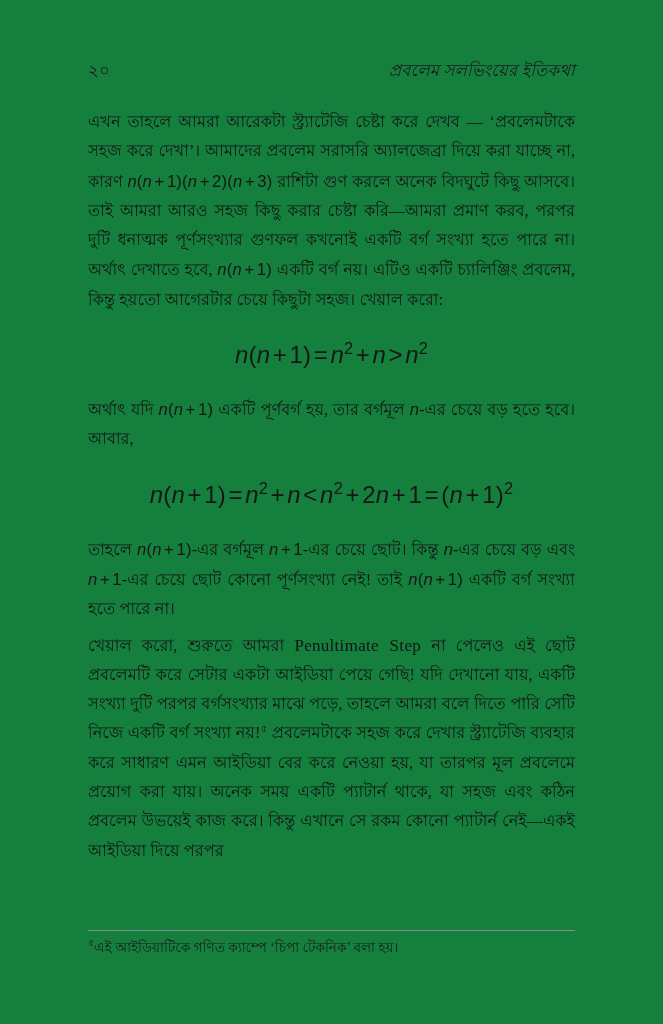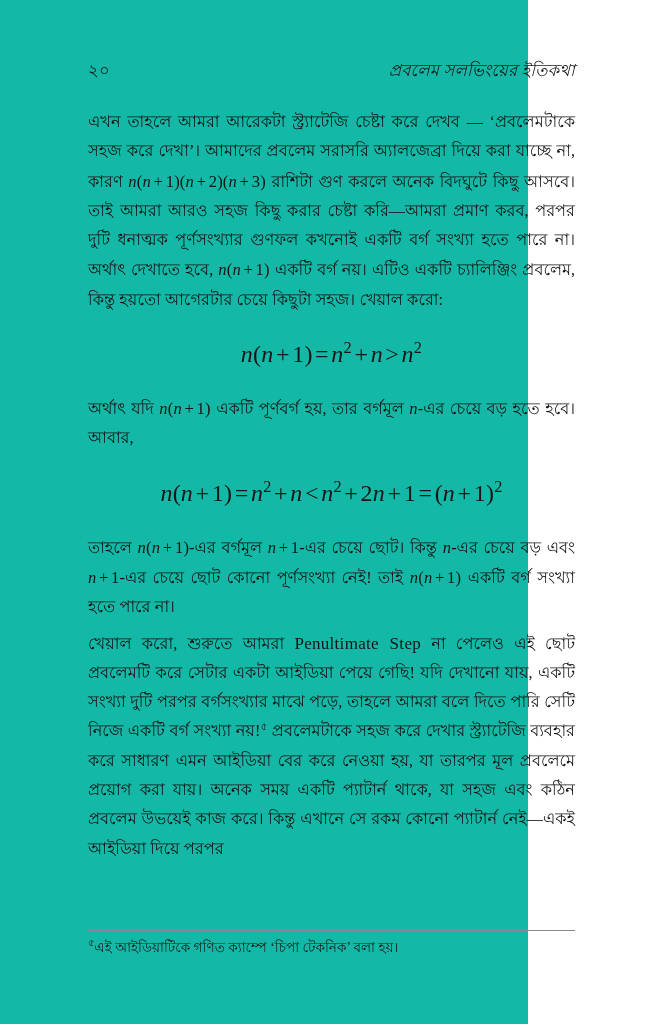--- a/index.html
+++ b/index.html
@@ -14,23 +14,23 @@
     overflow: hidden;
     font-family: "Liberation Serif", "DejaVu Serif", serif;
     color: #141414;
     -webkit-font-smoothing: antialiased;
   }
 
   .page {
     position: absolute;
     left: 0;
     top: 0;
-    width: 528px;
+    width: 663px;
     height: 1024px;
-    background: #14b8a6;
+    background: #15803d;
   }
 
   
   .running-head {
     position: absolute;
     left: 88px;
     top: 58px;
     width: 487px;
     height: 24px;
     display: flex;
@@ -66,21 +66,21 @@
     text-align: justify;
     text-justify: inter-word;
     color: #141414;
     word-spacing: 0.2px;
     hyphens: none;
   }
   p.para + p.para { margin-top: 6px; }
 
   
   .m {
-    font-family: Liberation Serif, serif;
+    font-family: Liberation Sans, sans-serif;
     font-style: italic;
     font-size: 16.6px;
     color: #161616;
     letter-spacing: 0.2px;
     white-space: nowrap;
   }
   .m .op {
     font-style: normal;
     padding: 0 2.5px;
   }

